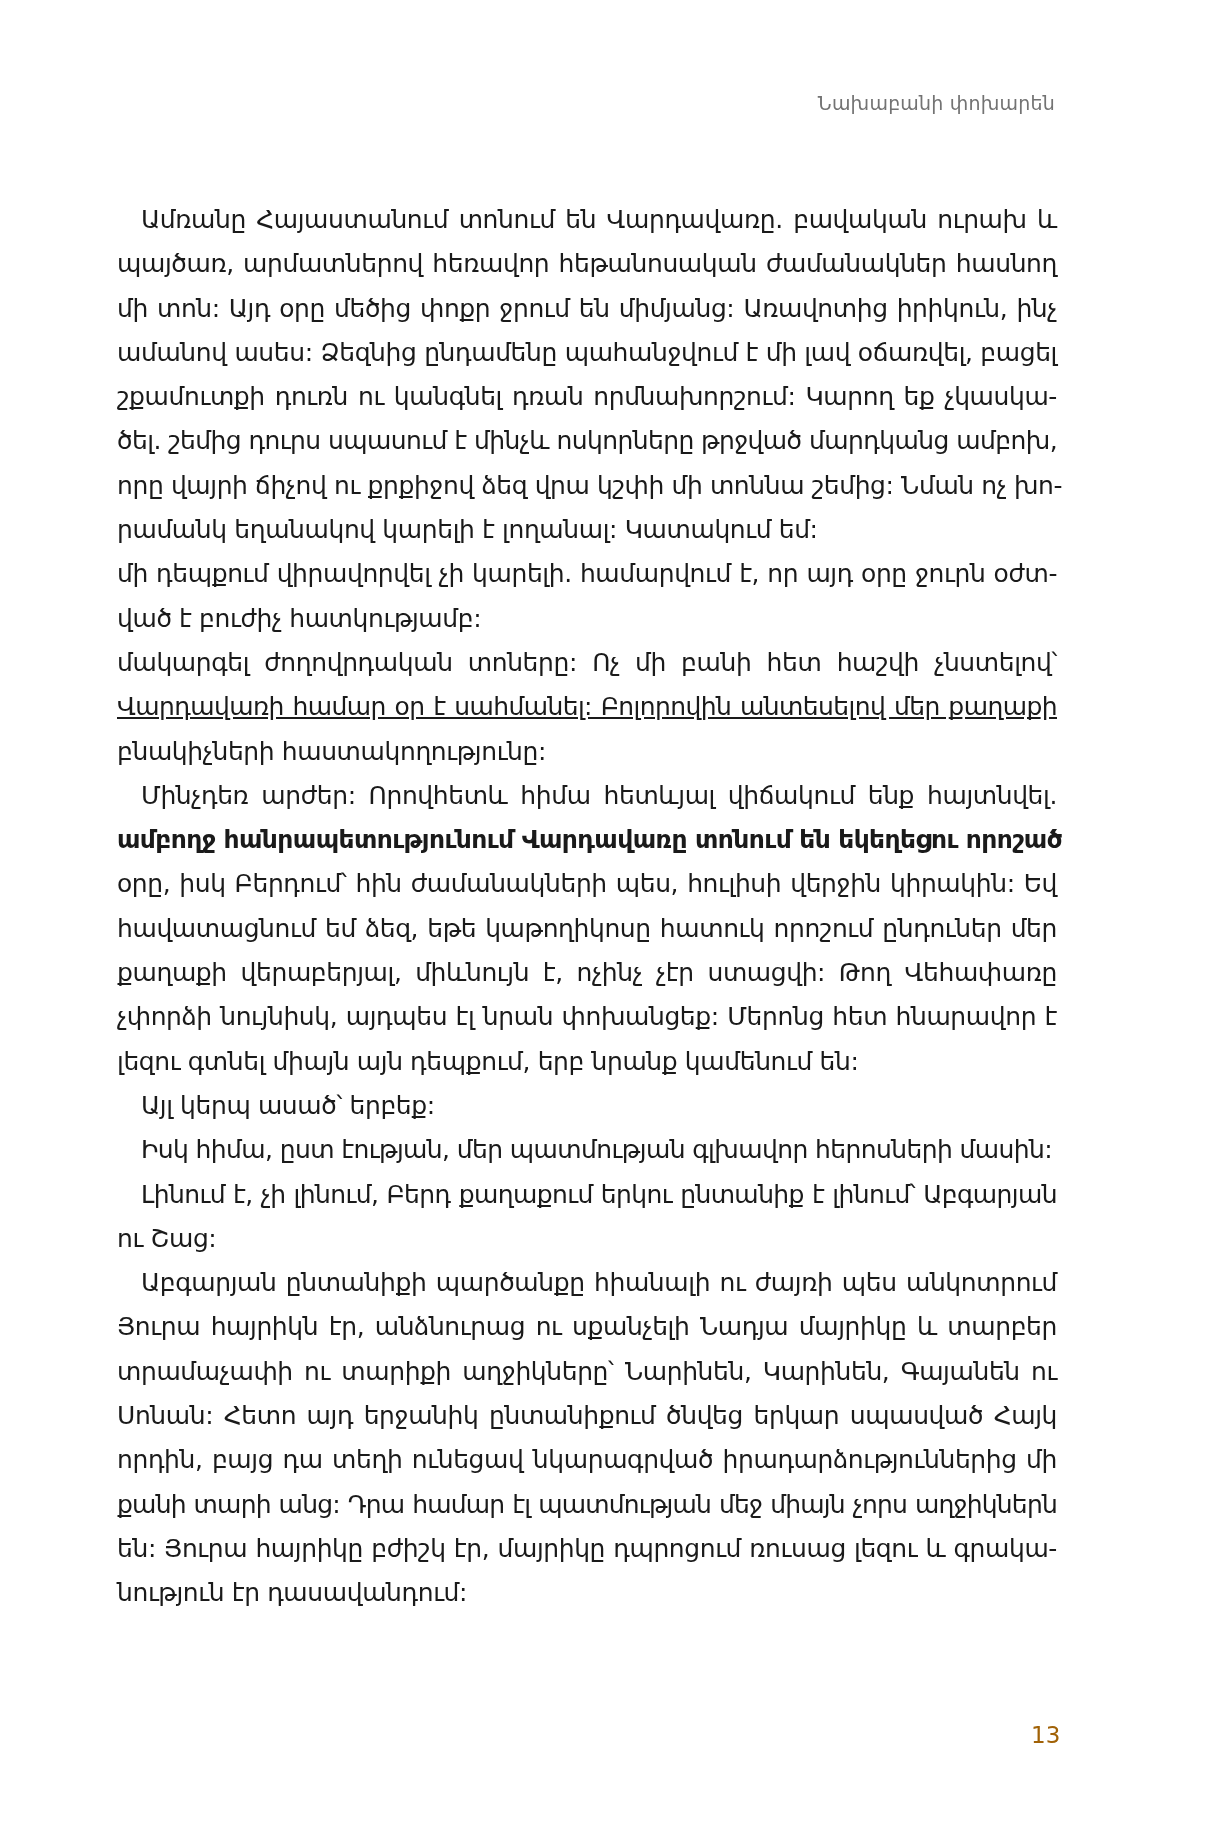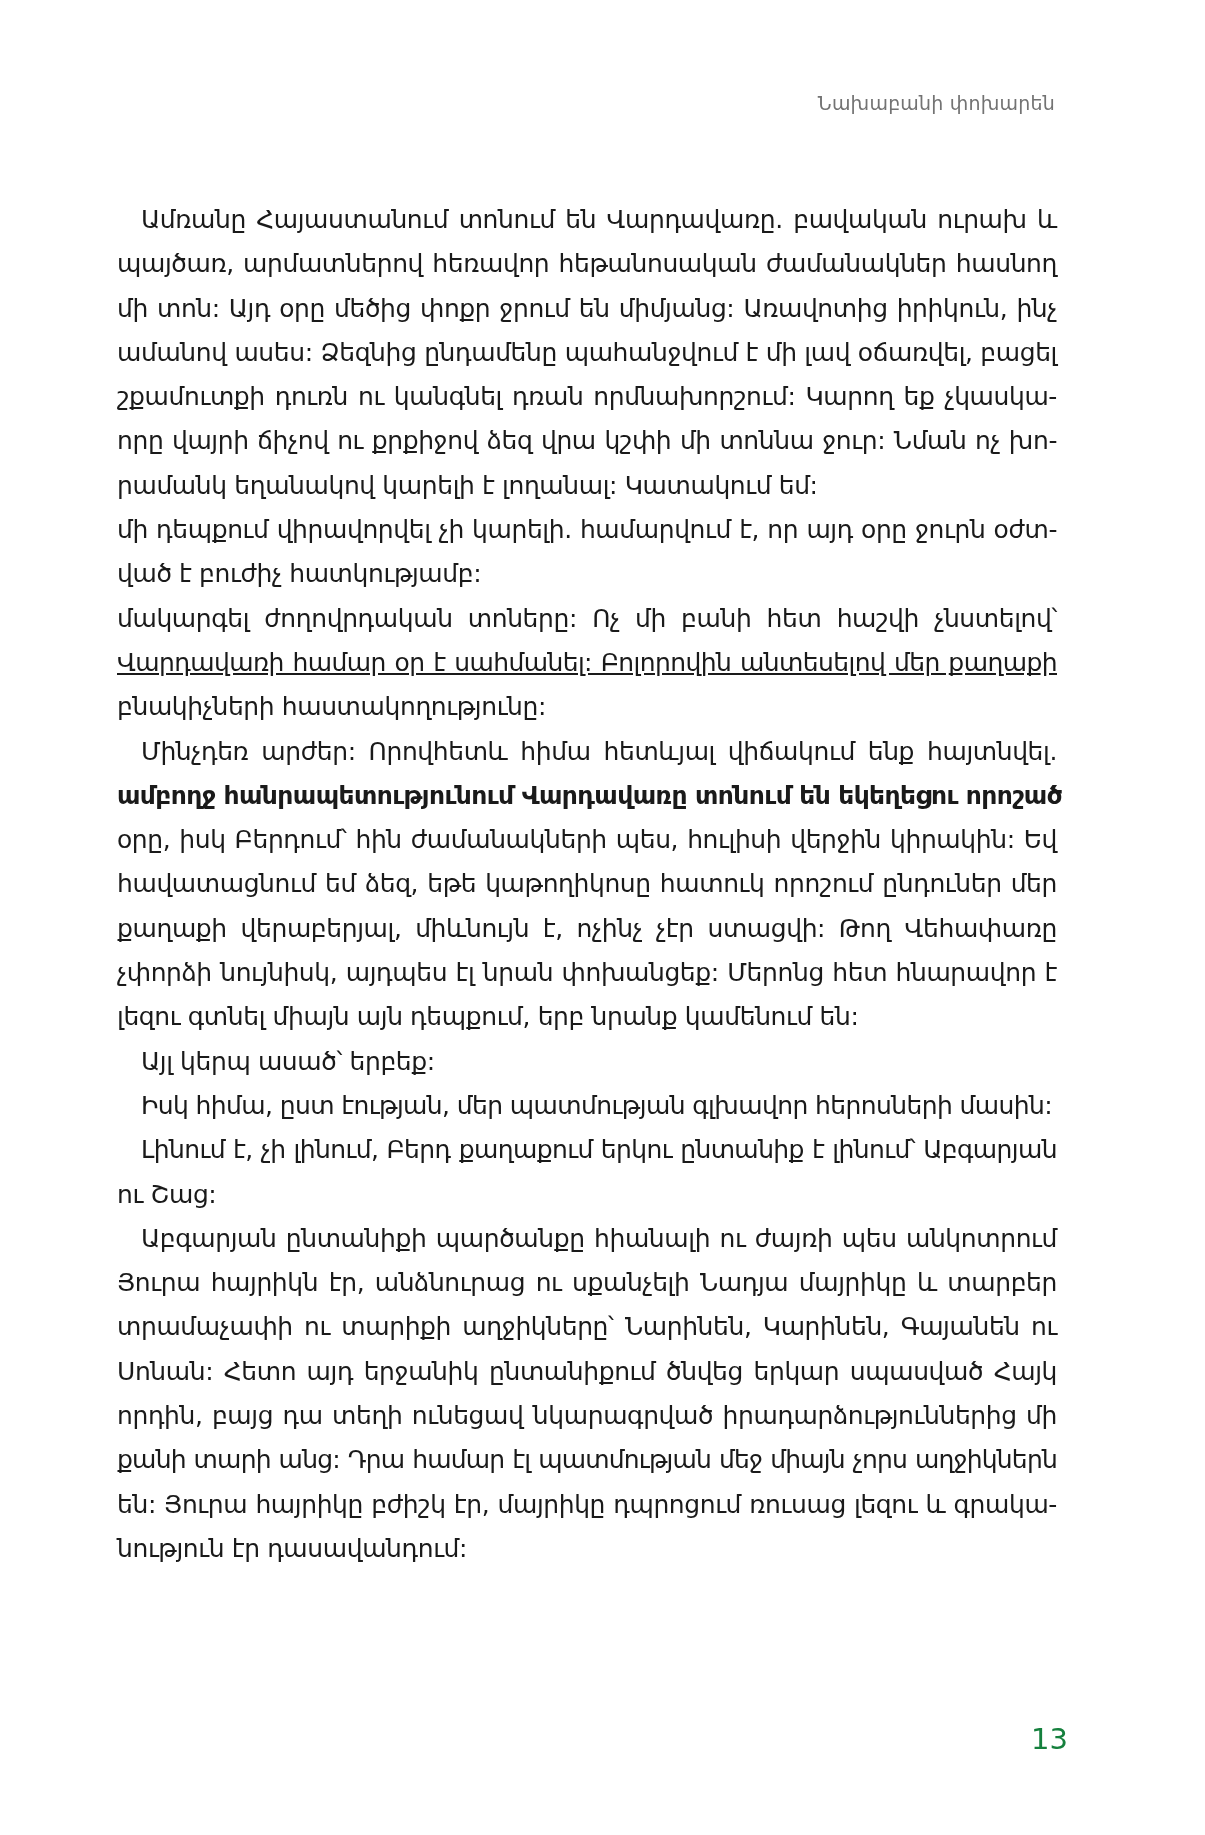--- a/index.html
+++ b/index.html
@@ -4,35 +4,36 @@
 <style>
   html, body { margin: 0; padding: 0; background: #ffffff; }
   body { width: 1205px; height: 1835px; position: relative; overflow: hidden;
          font-family: "DejaVu Sans", "Liberation Sans", sans-serif; color: #1a1a1a; }
   .running-head { position: absolute; top: 92px; right: 150px; font-size: 19px; color: #737373; letter-spacing: 0.2px; }
   .body-text { position: absolute; left: 117px; top: 186px; width: 940px; margin-top: 12px; }
   .line { display: block; height: 44.3px; line-height: 44.3px; font-size: 25px; white-space: nowrap;
           text-align: justify; text-align-last: justify; letter-spacing: -0.4px; }
   .line.last { text-align-last: left; }
   .line.indent { padding-left: 24px; }
-  .page-number { position: absolute; top: 1722px; left: 1031px; font-size: 29px; color: #15803d; }
+  .page-number { position: absolute; top: 1722px; left: 1031px; font-size: 23px; color: #a16207; }
 </style>
 </head>
 <body>
 
 <div class="running-head">Նախաբանի փոխարեն</div>
 
 <div class="body-text" id="body-text">
     <div>
       <span class="line indent">Ամռանը Հայաստանում տոնում են Վարդավառը. բավական ուրախ և</span>
       <span class="line">պայծառ, արմատներով հեռավոր հեթանոսական ժամանակներ հասնող</span>
       <span class="line">մի տոն: Այդ օրը մեծից փոքր ջրում են միմյանց: Առավոտից իրիկուն, ինչ</span>
       <span class="line">ամանով ասես: Ձեզնից ընդամենը պահանջվում է մի լավ օճառվել, բացել</span>
       <span class="line">շքամուտքի դուռն ու կանգնել դռան որմնախորշում: Կարող եք չկասկա-</span>
-      <span class="line">որը վայրի ճիչով ու քրքիջով ձեզ վրա կշփի մի տոննա ջուր: Նման ոչ խո-</span>
+      <span class="line" style="letter-spacing: -0.6px;">ծել. շեմից դուրս սպասում է մինչև ոսկորները թրջված մարդկանց ամբոխ,</span>
+      <span class="line">որը վայրի ճիչով ու քրքիջով ձեզ վրա կշփի մի տոննա շեմից: Նման ոչ խո-</span>
       <span class="line last">րամանկ եղանակով կարելի է լողանալ: Կատակում եմ:</span>
     </div>
     <div>
       <span class="line">մի դեպքում վիրավորվել չի կարելի. համարվում է, որ այդ օրը ջուրն օժտ-</span>
       <span class="line last">ված է բուժիչ հատկությամբ:</span>
     </div>
     <div>
       <span class="line">մակարգել ժողովրդական տոները: Ոչ մի բանի հետ հաշվի չնստելով՝</span>
       <span class="line" style="letter-spacing: -0.6px; text-decoration: underline;">Վարդավառի համար օր է սահմանել: Բոլորովին անտեսելով մեր քաղաքի</span>
       <span class="line last">բնակիչների հաստակողությունը:</span>

